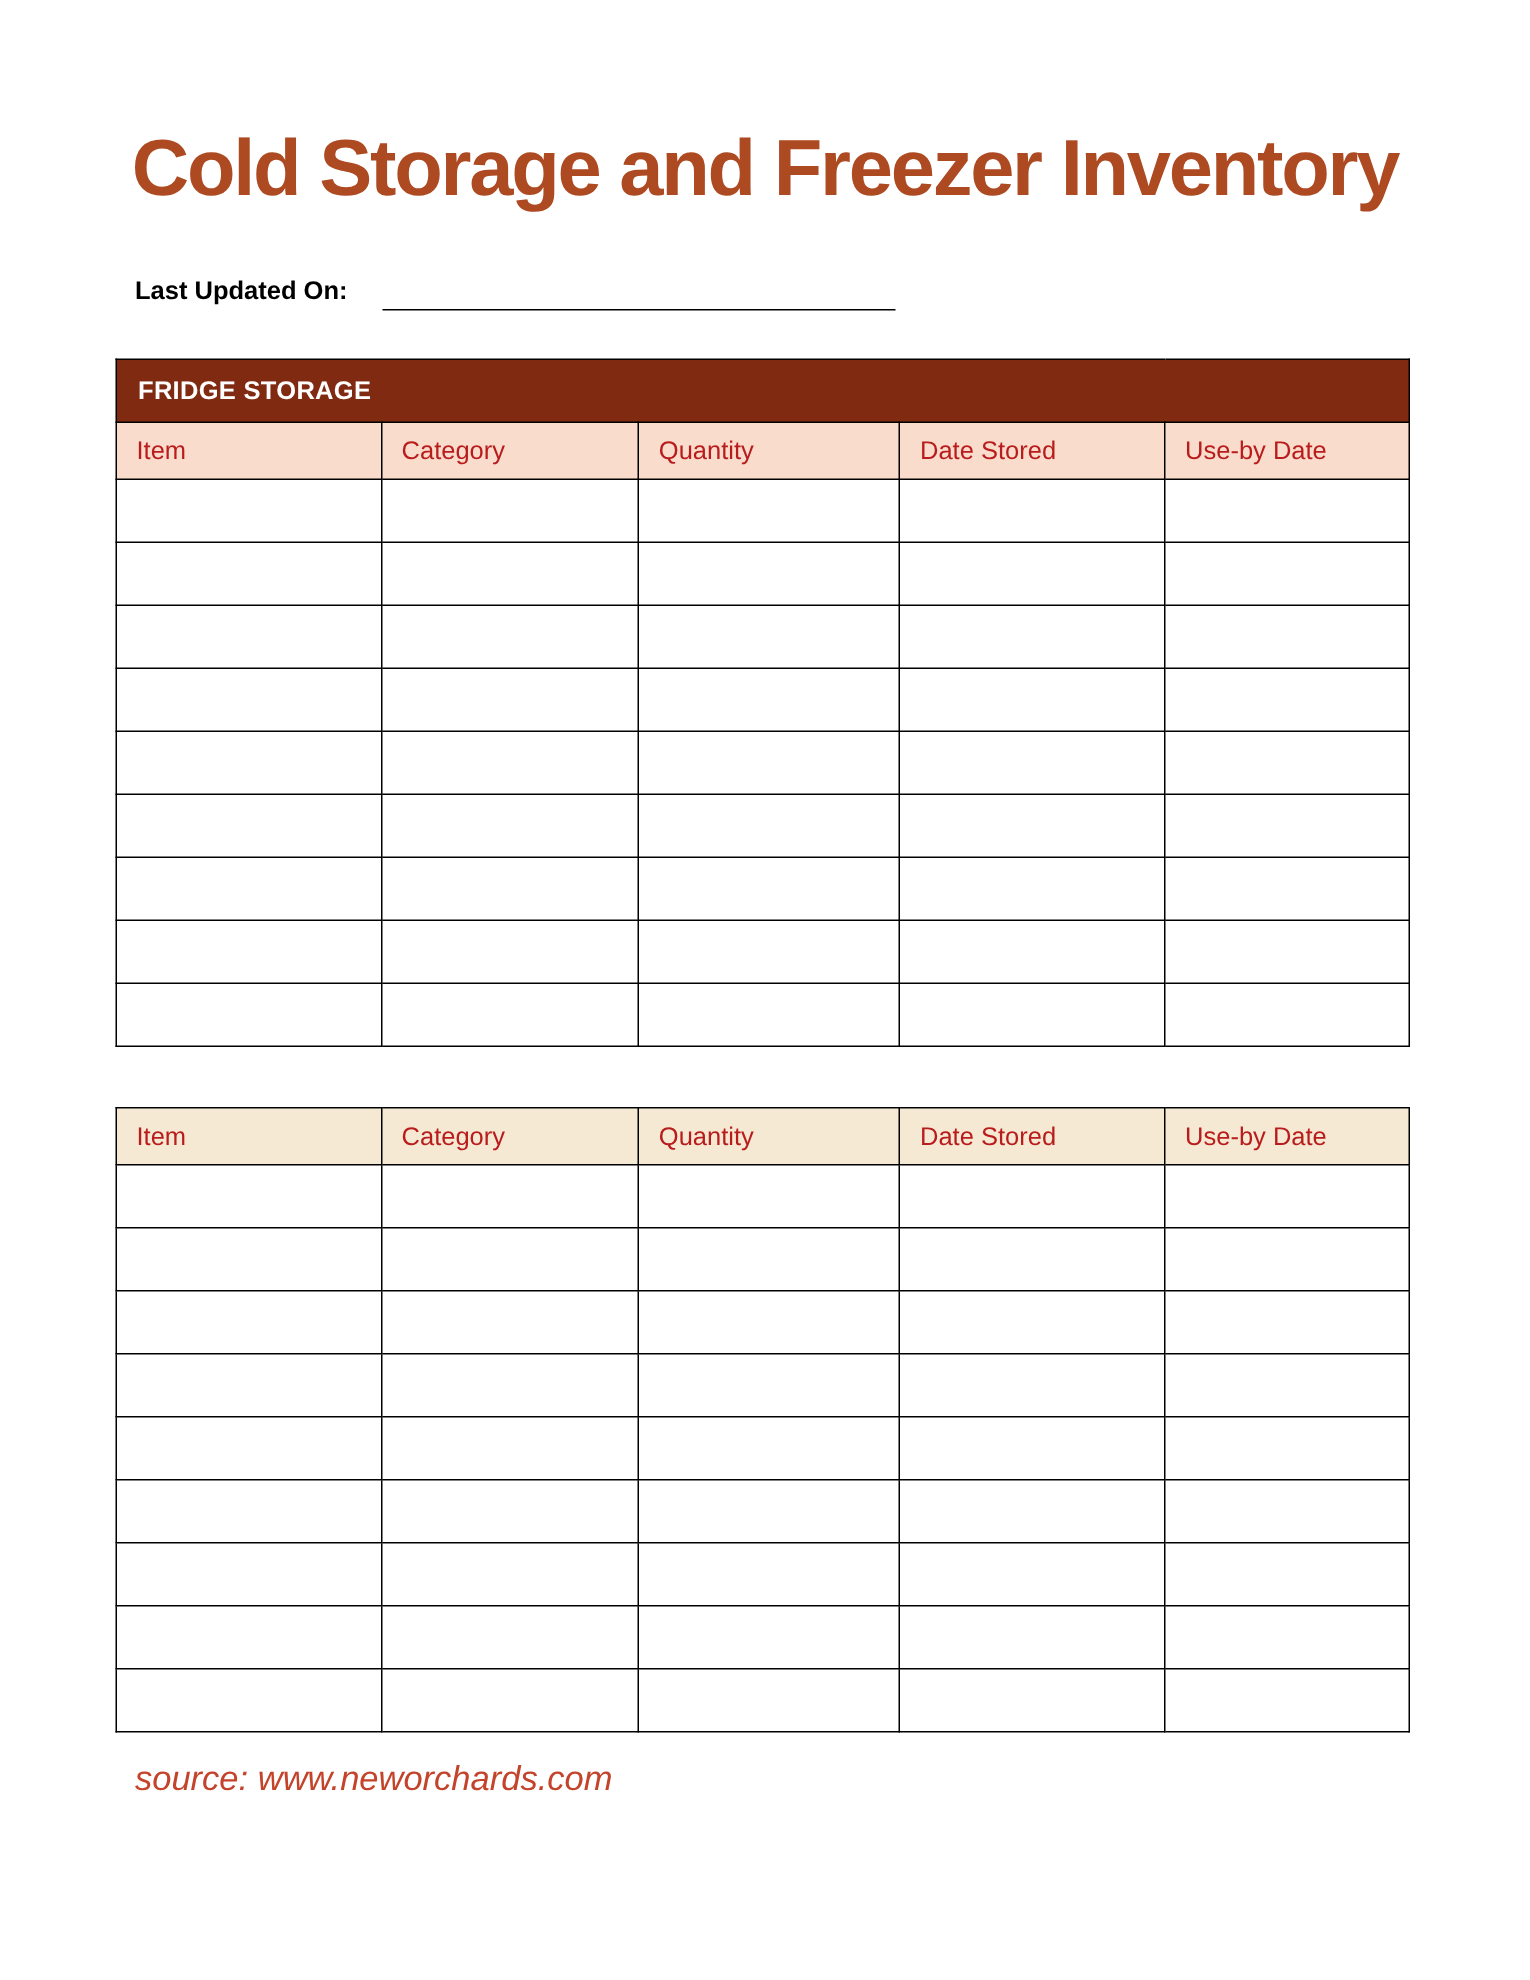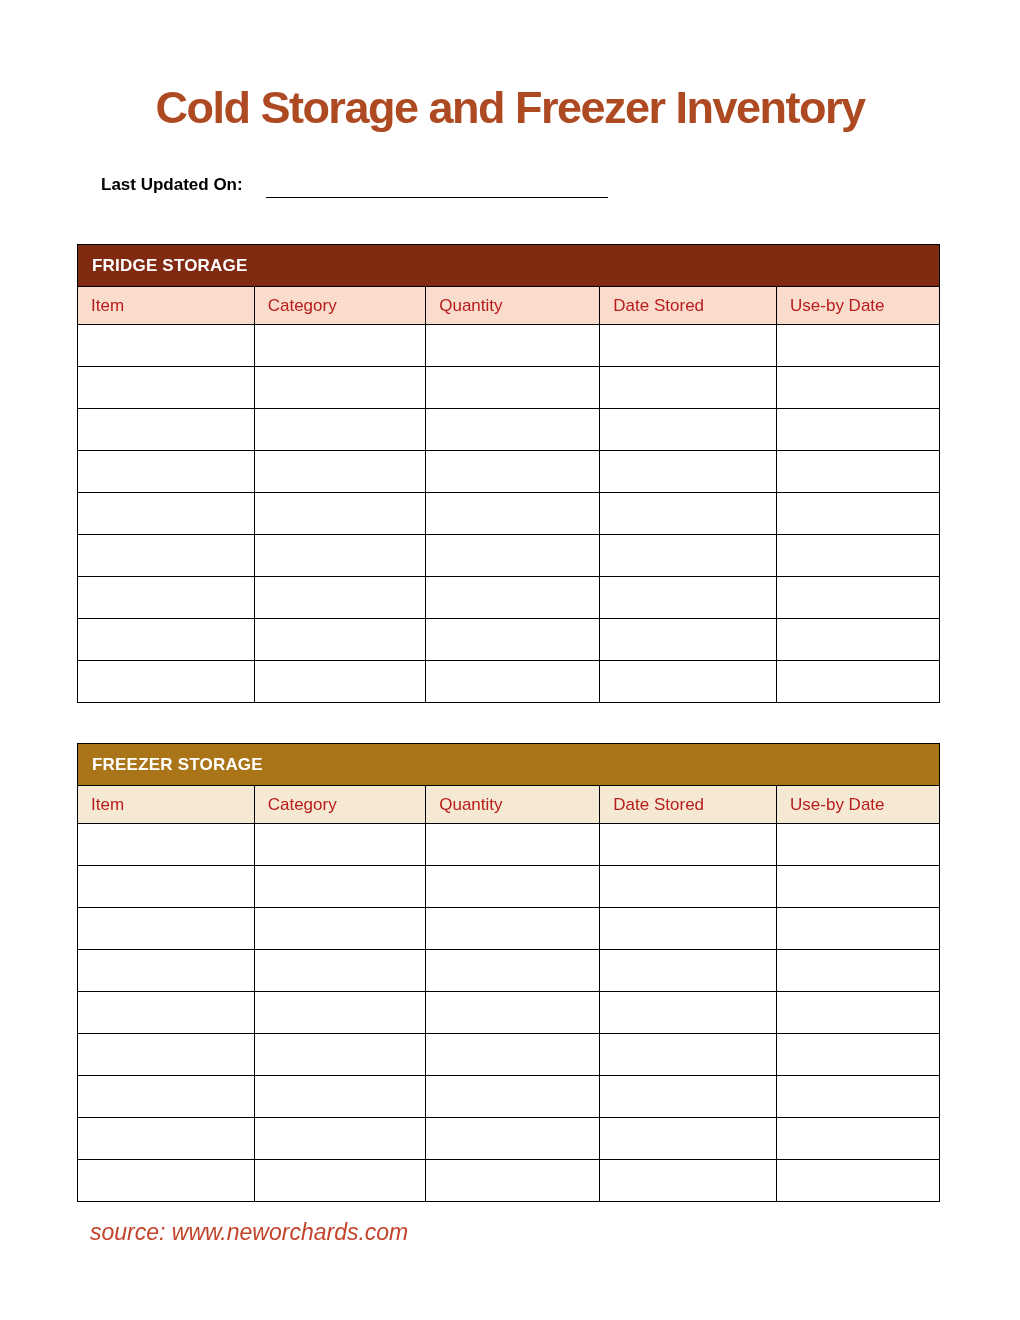--- a/index.html
+++ b/index.html
@@ -21,50 +21,49 @@
     position: relative;
     width: 1020px;
     height: 1320px;
     background: #ffffff;
     margin: 0 auto;
     overflow: hidden;
   }
   .doc-title {
     margin-top: 82px;
     text-align: center;
-    font-size: 45px;
+    font-size: 53px;
     font-weight: 700;
     letter-spacing: -1.5px;
     color: var(--title);
   }
   .last-updated {
     display: flex;
     align-items: flex-end;
     margin: 38px 0 0 90px;
     height: 26px;
   }
   .last-updated-label {
     font-size: 17px;
     font-weight: 700;
     color: #000000;
     line-height: 26px;
     white-space: nowrap;
-    margin-left: 11px;
   }
   .last-updated-line {
     width: 342px;
     height: 24px;
     margin-left: 23px;
     border-bottom: 1px solid #000000;
   }
   .table-wrap {
     margin: 0 80px 0 77px;
     width: 863px;
   }
-  .table-wrap.fridge { margin-top: 46px; }
+  .table-wrap.fridge { margin-top: 32px; }
   .table-wrap.freezer { margin-top: 40px; }
   table.inventory {
     width: 100%;
     border-collapse: collapse;
     table-layout: fixed;
   }
   table.inventory th,
   table.inventory td {
     border: 1.5px solid var(--border);
     font-size: 17px;
@@ -205,23 +204,20 @@
   <div class="table-wrap freezer">
     <table class="inventory">
       <colgroup>
         <col style="width:20.5%">
         <col style="width:19.9%">
         <col style="width:20.2%">
         <col style="width:20.5%">
         <col style="width:18.9%">
       </colgroup>
       <thead>
-        <tr class="band-row">
-          <th colspan="5">FREEZER STORAGE</th>
-        </tr>
         <tr class="col-header-row">
           <th>Item</th>
           <th>Category</th>
           <th>Quantity</th>
           <th>Date Stored</th>
           <th>Use-by Date</th>
         </tr>
       </thead>
       <tbody>
           <tr>

